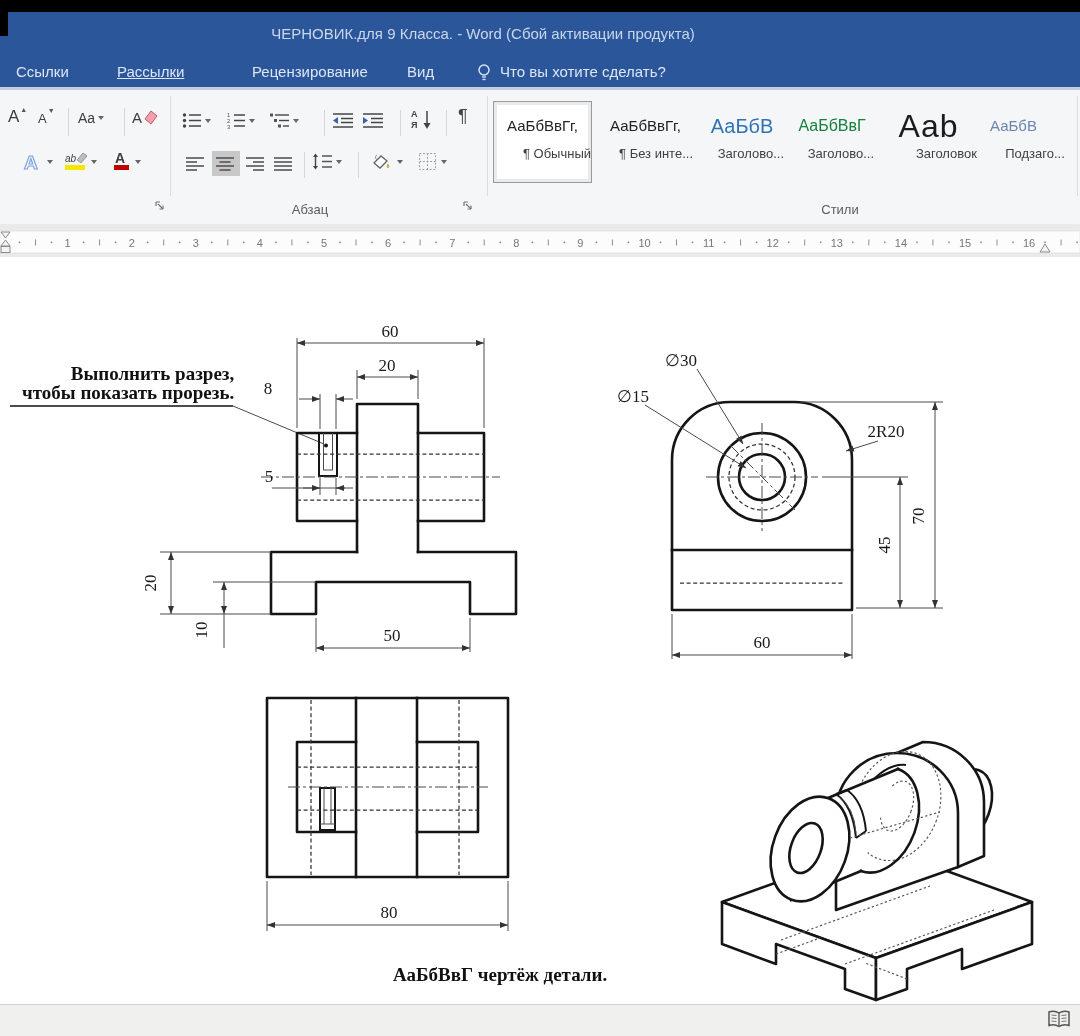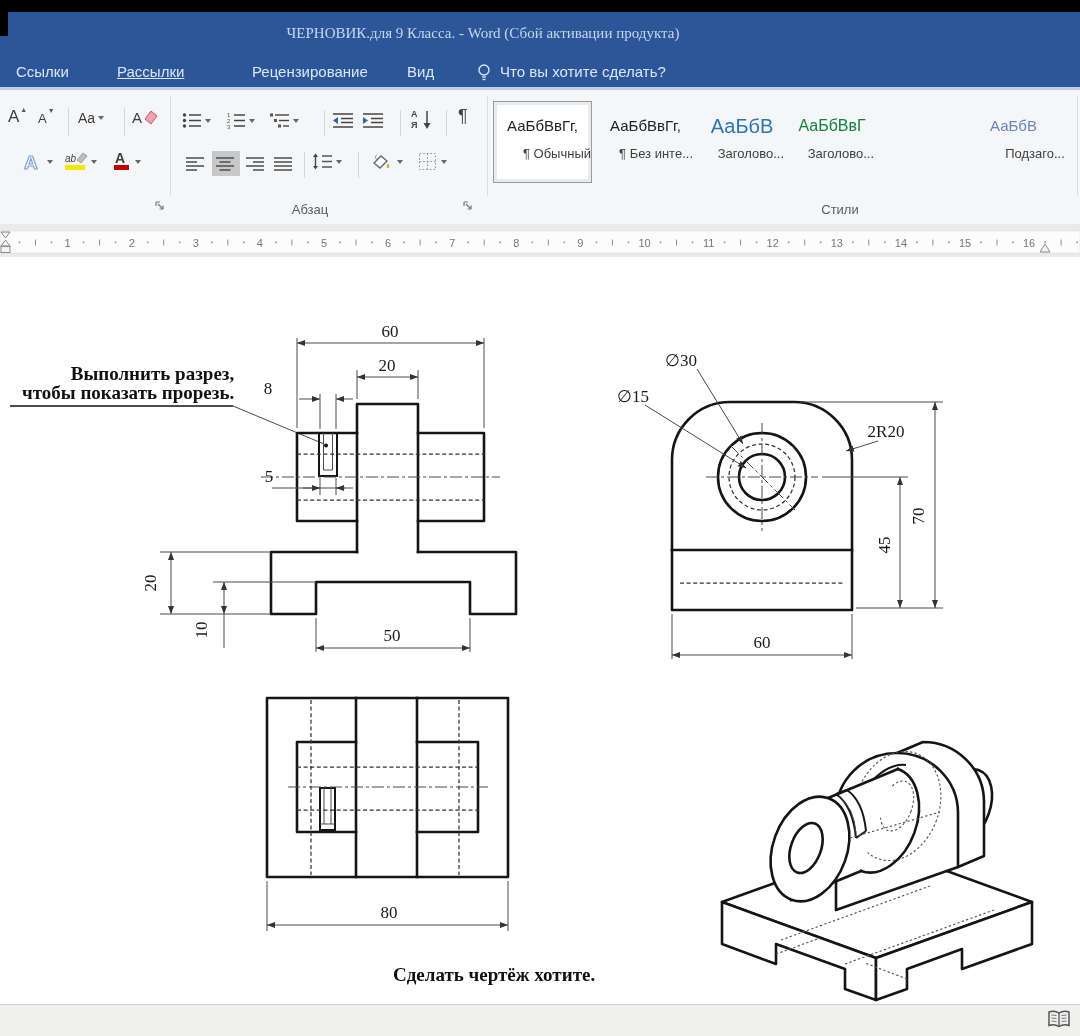--- a/index.html
+++ b/index.html
@@ -4,21 +4,21 @@
 <style>
   html,body{margin:0;padding:0;background:#fff;}
   #app{position:relative;width:1080px;height:1036px;overflow:hidden;
        font-family:"Liberation Sans",sans-serif;background:#fff;}
   .abs{position:absolute;}
   
   #top-black{left:0;top:0;width:1080px;height:12px;background:#000;}
   #corner-black{left:0;top:0;width:8px;height:36px;background:#000;}
   #titlebar{left:0;top:12px;width:1080px;height:43px;background:#2b579a;}
   #title-text{left:0;top:12px;width:966px;height:43px;line-height:43px;text-align:center;
-      color:#c9d6ec;font-size:15px;font-family:Liberation Serif, serif;}
+      color:#c9d6ec;font-size:15px;}
   #tabrow{left:0;top:55px;width:1080px;height:35px;background:#2b579a;}
   .rtab{top:63px;color:#dde6f5;font-size:15px;cursor:default;}
   #tab-strip-bottom{left:0;top:87px;width:1080px;height:3px;background:#c3cde0;}
   
   #ribbon{left:0;top:90px;width:1080px;height:134px;background:#f5f6f7;border-bottom:1px solid #d9d9d9;}
   .vdiv{width:1px;background:#d6d6d6;}
   .gdiv{width:1px;background:#dcdcdc;}
   .rbtn{color:#444;display:flex;align-items:center;}
   .car{display:inline-block;width:0;height:0;border-left:3.5px solid transparent;
        border-right:3.5px solid transparent;border-top:4px solid #666;margin-left:3px;}
@@ -295,20 +295,24 @@
     <div class="sprev" style="font-size:15px;">АаБбВвГг,</div>
     <div class="slab">¶ Без инте...</div>
   </div>
   <div class="abs scell" style="left:700px;width:84px;">
     <div class="sprev" style="font-size:20px;color:#2e74b5;">АаБбВ</div>
     <div class="slab">Заголово...</div>
   </div>
   <div class="abs scell" style="left:790px;width:84px;">
     <div class="sprev" style="font-size:16px;color:#15803d;">АаБбВвГ</div>
     <div class="slab">Заголово...</div>
+  </div>
+  <div class="abs scell" style="left:880px;width:97px;">
+    <div class="sprev" style="font-size:32px;color:#1c1c1c;letter-spacing:1px;">Aab</div>
+    <div class="slab">Заголовок</div>
   </div>
   <div class="abs scell" style="left:990px;width:90px;">
     <div class="sprev" style="font-size:15px;color:#6b86b1;text-align:left;">АаБбВ</div>
     <div class="slab" style="text-align:center;">Подзаго...</div>
   </div>
   <div class="abs glabel" style="left:780px;top:202px;width:120px;">Стили</div>
   <div class="abs gdiv" style="left:1077px;top:96px;height:100px;"></div>
 
   <div class="abs" id="ruler"></div>
   <svg class="abs" id="rulersvg" style="left:0;top:224px;" width="1080" height="33" viewBox="0 224 1080 33">
@@ -389,21 +393,21 @@
         <line x1="1061.1" x2="1061.1" y1="239.5" y2="245.5" stroke="#8f8f8f"></line>
       </g>
   </svg>
 
   <div class="abs" id="page"></div>
 
   <div class="abs annot" style="left:22px;top:364px;text-align:right;">
     <div>Выполнить разрез,</div>
     <div>чтобы показать прорезь.</div>
   </div>
-  <div class="abs annot" style="left:393px;top:965px;">Сделать чертёж хотите.</div>
+  <div class="abs annot" style="left:393px;top:965px;">АаБбВвГ чертёж детали.</div>
 
   <svg class="abs" style="left:0;top:257px;" width="1080" height="747" viewBox="0 257 1080 747">
     <defs>
       <marker id="ar" viewBox="0 0 10 10" refX="9" refY="5" markerWidth="9" markerHeight="9" orient="auto-start-reverse">
         <path d="M0,1.6 L9,5 L0,8.4 z" fill="#333"></path>
       </marker>
     </defs>
 
     <g>
 

